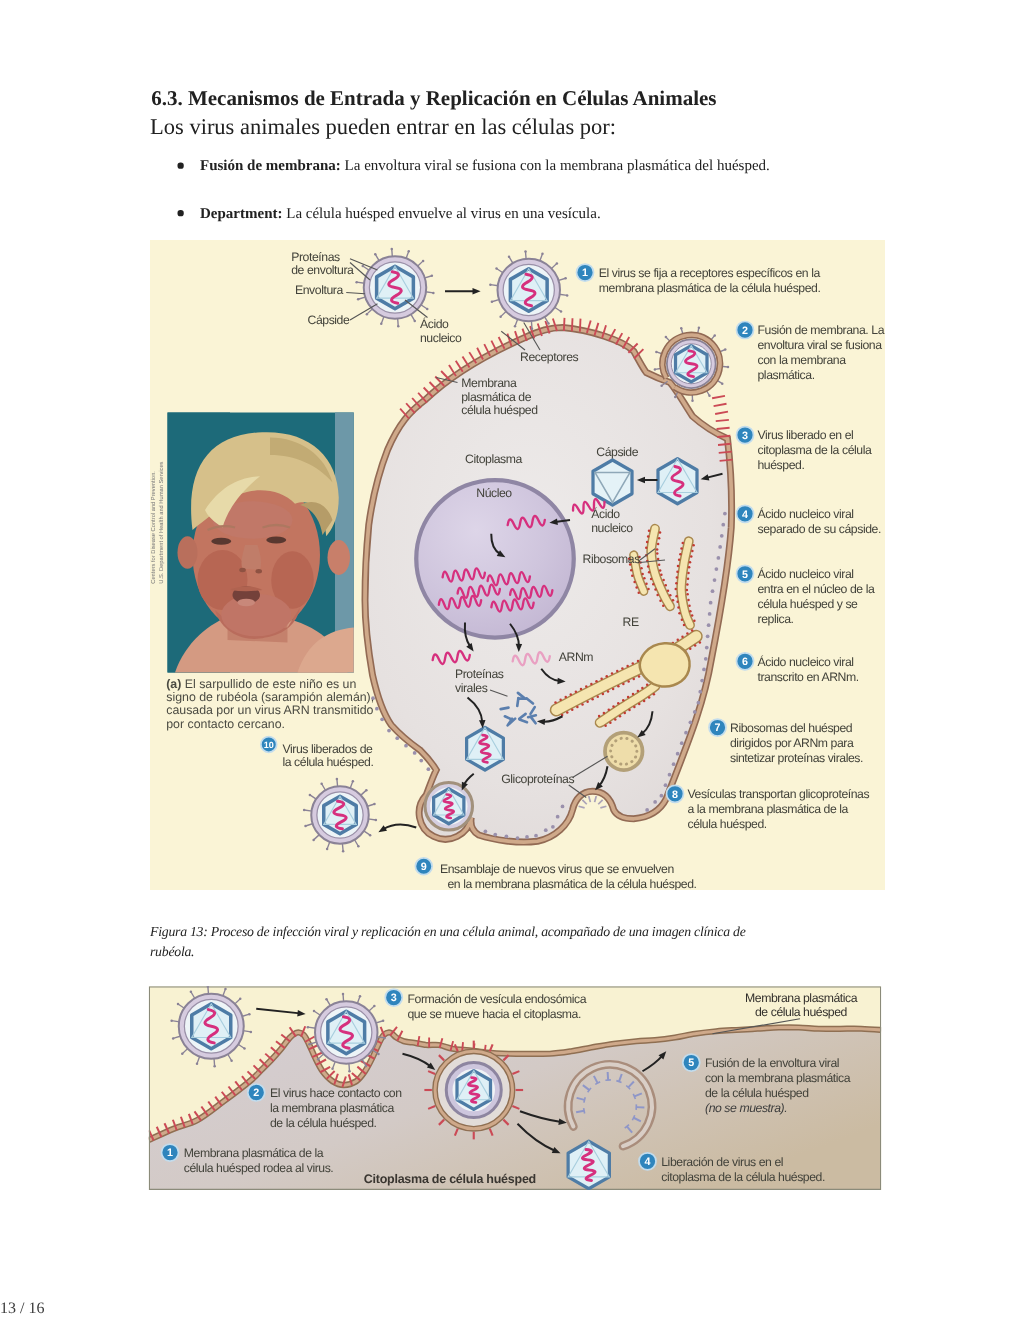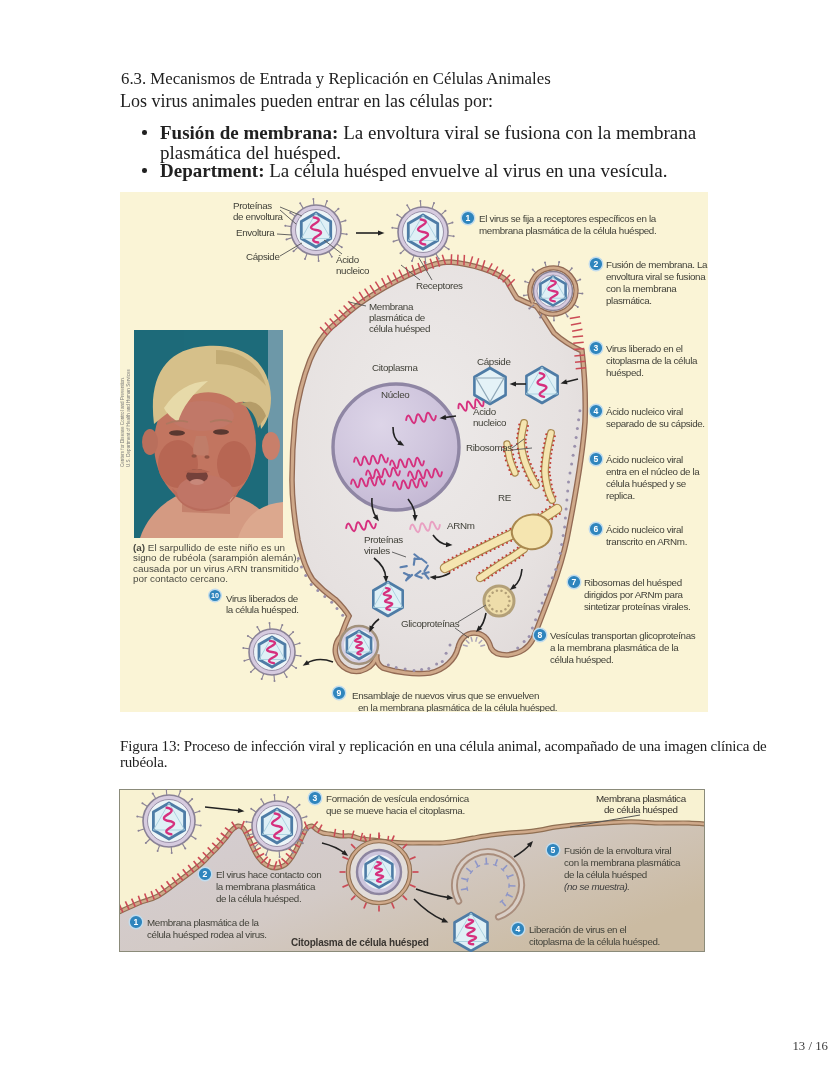--- a/index.html
+++ b/index.html
@@ -1,24 +1,24 @@
 <!DOCTYPE html>
 <html><head>
 <meta charset="utf-8">
 <style>
   html,body{margin:0;padding:0}
   body{width:828px;height:1071px;background:#ffffff;position:relative;overflow:hidden;
        font-family:"Liberation Serif",serif;color:#212121}
   .abs{position:absolute}
-  #h1{left:121px;top:69px;font-size:16.8px;font-weight:normal}
+  #h1{left:121px;top:69px;font-size:16.8px;font-weight:bold}
   #p1{left:120px;top:91px;font-size:18px}
-  .bullet{font-size:19px;line-height:19.8px}
+  .bullet{font-size:12px;line-height:19.8px}
   .dot{left:142px;width:4.6px;height:4.6px;border-radius:50%;background:#212121}
-  #cap{left:120px;top:738px;font-size:15px;letter-spacing:-0.19px;line-height:16px;white-space:nowrap}
-  #pnum{left:0;top:1039px;width:828px;text-align:right;font-size:12.8px;color:#3a3a3a}
+  #cap{left:120px;top:738px;font-size:11px;letter-spacing:-0.19px;font-style:italic;line-height:16px;white-space:nowrap}
+  #pnum{left:0;top:1039px;width:828px;text-align:left;font-size:12.8px;color:#3a3a3a}
   svg text{font-family:"Liberation Sans",sans-serif}
 </style>
 </head>
 <body>
   <div class="abs" id="h1">6.3. Mecanismos de Entrada y Replicación en Células Animales</div>
   <div class="abs" id="p1">Los virus animales pueden entrar en las células por:</div>
   <div class="abs dot" style="top:130px"></div>
   <div class="abs bullet" style="left:160px;top:123px;width:545px"><b>Fusión de membrana:</b> La envoltura viral se fusiona con la membrana plasmática del huésped.</div>
   <div class="abs dot" style="top:168px"></div>
   <div class="abs bullet" style="left:160px;top:161px;width:545px"><b>Department:</b> La célula huésped envuelve al virus en una vesícula.</div>

